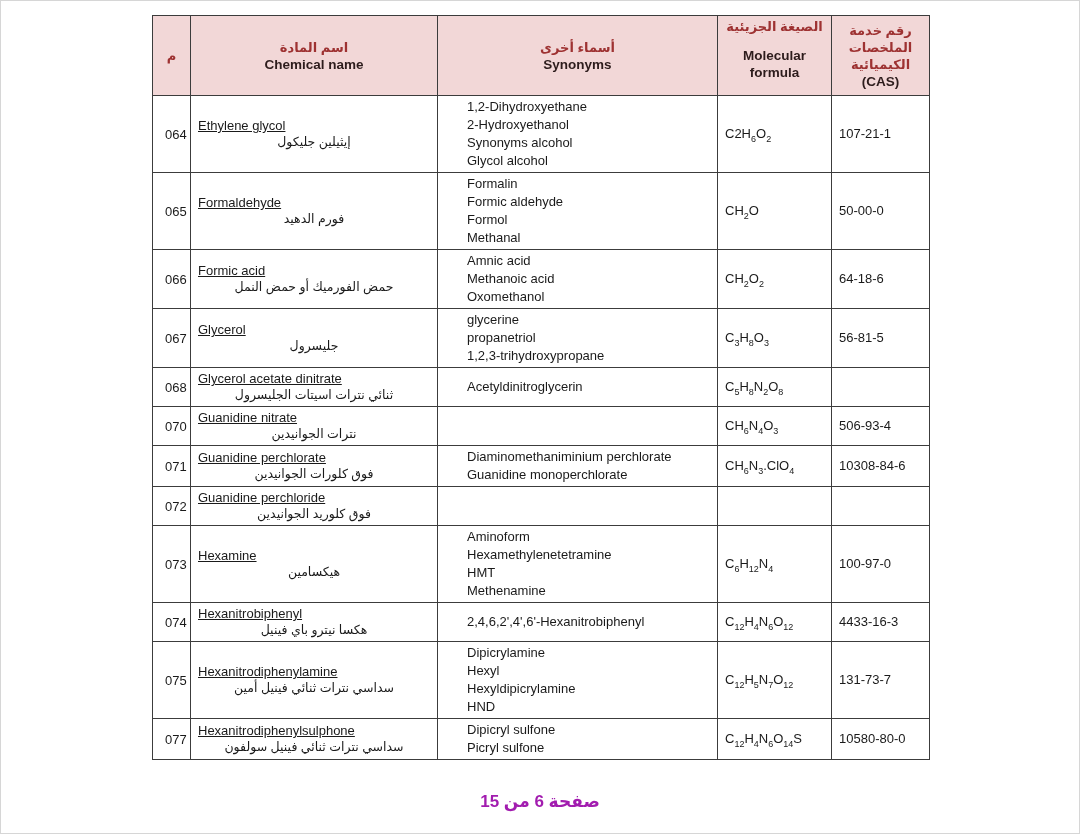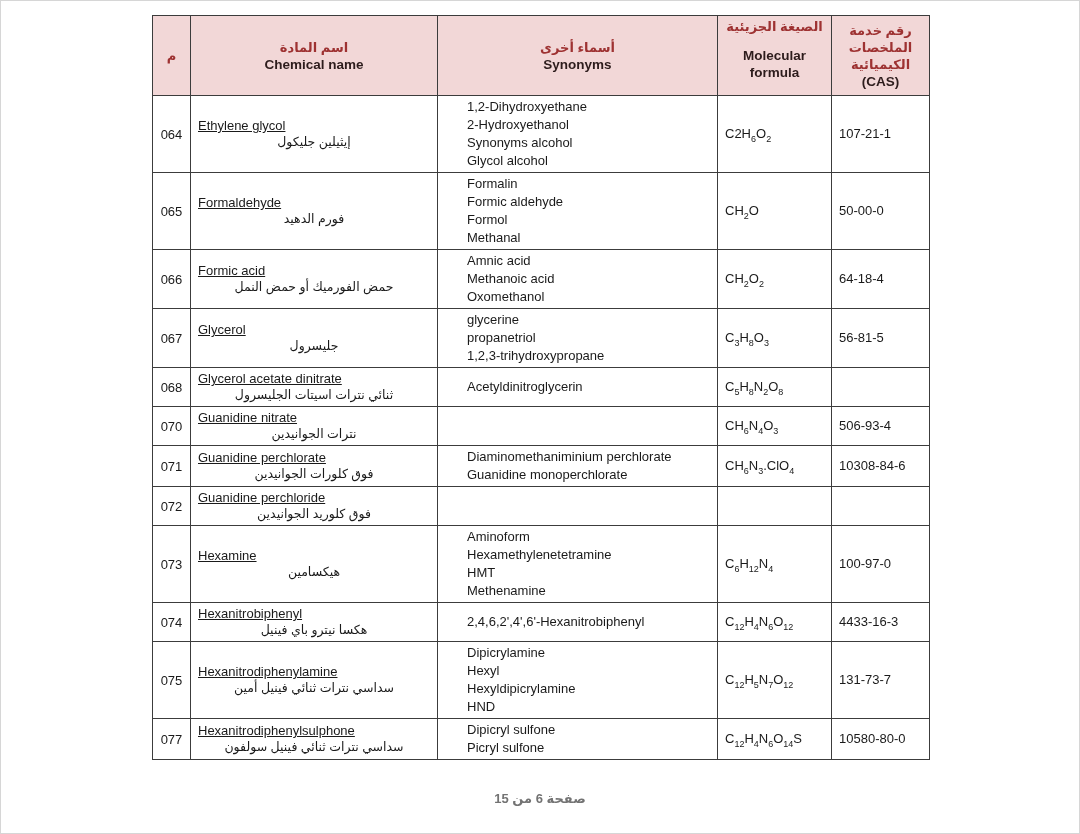--- a/index.html
+++ b/index.html
@@ -20,30 +20,30 @@
   col.c-cas{width:98px;}
   th,td{border:1px solid #3c3c3c;}
   thead th{
     background:#f2d7d7;height:73px;vertical-align:middle;
     padding:2px 4px;text-align:center;
   }
   .h-ar{display:block;color:#9e3232;font-weight:bold;font-size:13px;line-height:17px;direction:rtl;}
   .h-en{display:block;color:#2d1c1c;font-weight:bold;font-size:13.5px;line-height:17px;}
   .h-en.narrow{max-width:88px;margin:12px auto;}
   td{vertical-align:middle;padding:2px 7px;font-size:13px;}
-  td.num{text-align:center;padding:2px 2px;font-size:13px;}
+  td.num{text-align:left;padding:2px 12px;font-size:13px;}
   .name-en{line-height:17px;text-decoration:underline;}
   .name-ar{line-height:17px;direction:rtl;text-align:center;font-size:12.5px;}
   .syn{line-height:18px;margin-left:22px;}
   .formula{line-height:18px;white-space:nowrap;}
   .formula sub{font-size:9px;line-height:0;}
   .cas{line-height:18px;}
   .footer{
     position:absolute;top:791px;left:0;width:1080px;text-align:center;
-    font-size:13px;font-weight:bold;direction:rtl;color:#737373;
+    font-size:17px;font-weight:bold;direction:rtl;color:#a21caf;
   }
 </style>
 </head>
 <body>
 
 <div class="page">
 
   <table class="chem">
     <colgroup>
       <col class="c-num">
@@ -111,21 +111,21 @@
           <td>
             <div class="name-en">Formic acid</div>
             <div class="name-ar" dir="rtl">حمض الفورميك أو حمض النمل</div>
           </td>
           <td>
             <div class="syn">Amnic acid</div>
             <div class="syn">Methanoic acid</div>
             <div class="syn">Oxomethanol</div>
           </td>
           <td class="formula">CH<sub>2</sub>O<sub>2</sub></td>
-          <td class="cas">64-18-4</td>
+          <td class="cas">64-18-6</td>
         </tr>
         <tr>
           <td class="num">067</td>
           <td>
             <div class="name-en">Glycerol</div>
             <div class="name-ar" dir="rtl">جليسرول</div>
           </td>
           <td>
             <div class="syn">glycerine</div>
             <div class="syn">propanetriol</div>

